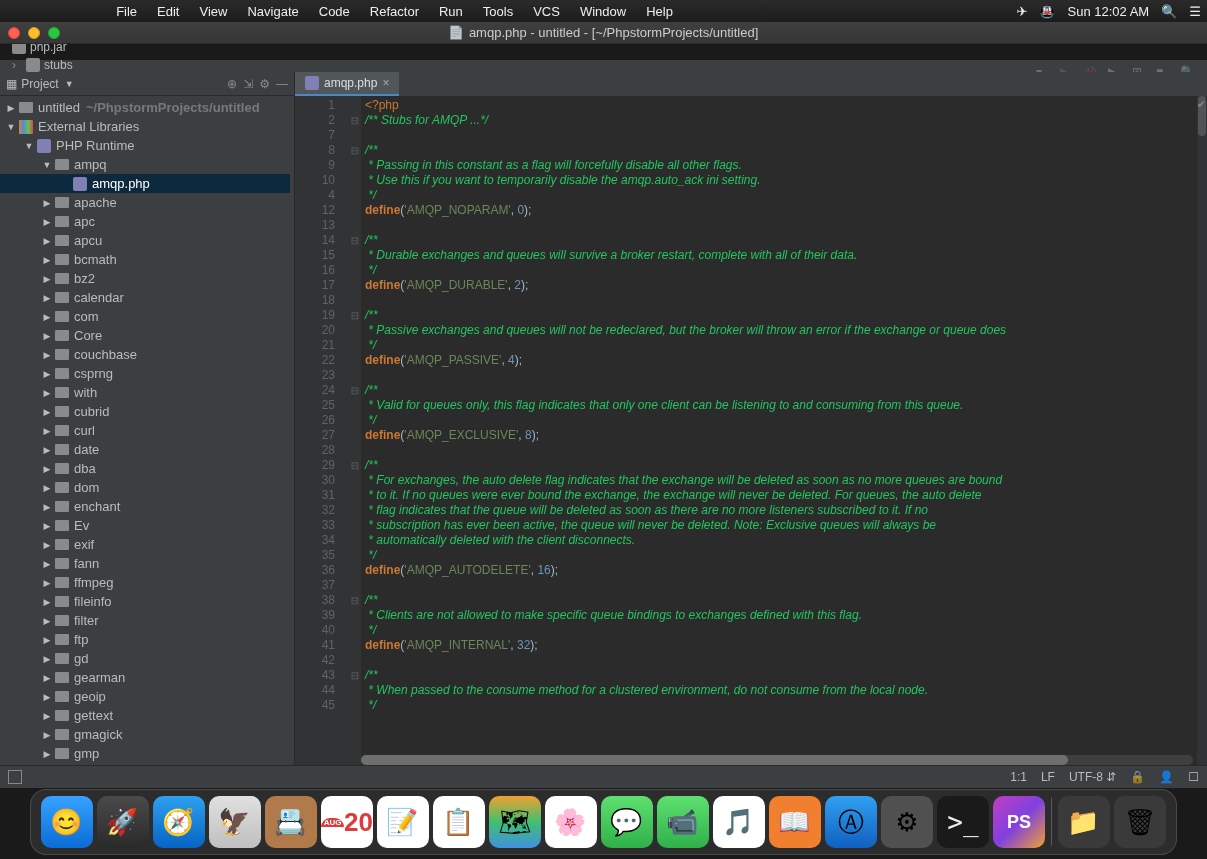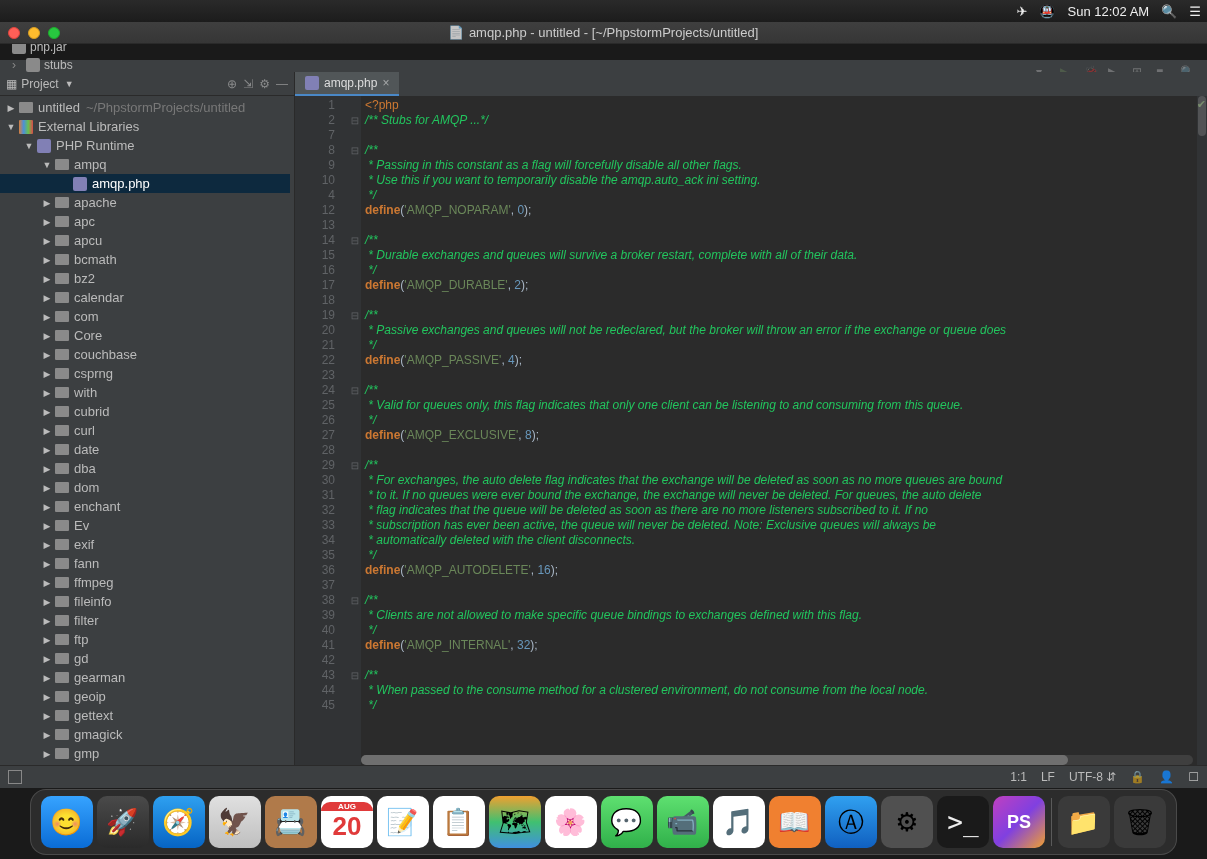--- a/index.html
+++ b/index.html
@@ -61,21 +61,21 @@
   .tree::-webkit-scrollbar{width:10px;}
   .tree::-webkit-scrollbar-thumb{background:#555;border-radius:5px;}
   .tree-row{height:19px;display:flex;align-items:center;padding-left:4px;white-space:nowrap;cursor:default;}
   .tree-row.selected{background:#0d293e;color:#fff;}
   .tree-row .chev{width:14px;text-align:center;font-size:9px;color:#bbb;}
   .tree-row .icon{width:16px;height:14px;margin-right:4px;display:inline-flex;align-items:center;justify-content:center;}
   .folder-ico{width:14px;height:11px;background:#8a8a8a;border-radius:1px;display:block;}
   .php-ico{width:14px;height:14px;background:#8180b5;border-radius:2px;display:block;font-size:7px;color:#fff;line-height:14px;text-align:center;}
   .lib-ico{width:14px;height:14px;display:inline-block;background:linear-gradient(90deg,#d97f3c,#4a90d9,#6bbf4e,#d94a4a);border-radius:1px;}
   .tree-row .label{}
-  .tree-row .hint{color:#787878;margin-left:6px;}
+  .tree-row .hint{color:#787878;margin-left:6px;font-weight:bold;}
   
   .editor{flex:1;display:flex;flex-direction:column;background:#313335;min-width:0;}
   .tabbar{height:24px;background:#3c3f41;display:flex;align-items:flex-end;}
   .tab{height:24px;background:#515658;border-bottom:2px solid #4a88c7;padding:0 10px;display:flex;align-items:center;gap:5px;font-size:12px;color:#ddd;}
   .tab .close{font-size:12px;opacity:0.6;}
   .banner{height:24px;background:#646452;display:flex;align-items:center;font-size:12px;color:#ddd;padding:0 10px;gap:12px;white-space:nowrap;overflow:hidden;}
   .banner .msg{flex:1;overflow:hidden;text-overflow:ellipsis;}
   .banner a{color:#7ab6f5;text-decoration:underline;cursor:pointer;}
   .code-area{flex:1;display:flex;overflow:hidden;position:relative;}
   .gutter{width:54px;background:#313335;color:#606366;font-family:Menlo,Consolas,monospace;font-size:12px;text-align:right;padding:2px 14px 2px 2px;line-height:15px;user-select:none;}
@@ -100,21 +100,21 @@
   
   .dock-wrap{position:absolute;bottom:0;left:0;right:0;height:71px;display:flex;justify-content:center;align-items:flex-end;padding-bottom:4px;}
   .dock{display:flex;gap:4px;background:rgba(60,60,60,0.55);border-radius:16px;padding:6px 10px;border:1px solid rgba(120,120,120,0.4);}
   .dock .app{width:52px;height:52px;border-radius:10px;display:flex;align-items:center;justify-content:center;font-size:26px;}
   .dock .sep{width:1px;height:48px;background:rgba(200,200,200,0.3);margin:2px 2px;}
   .app-finder{background:linear-gradient(#36a3ff,#0a6cd6);}
   .app-launchpad{background:linear-gradient(#4a4a4a,#2a2a2a);}
   .app-safari{background:linear-gradient(#2ea0f0,#0664c4);border-radius:50%;}
   .app-mail{background:linear-gradient(#e0e0e0,#bfbfbf);}
   .app-contacts{background:#b07a4a;}
-  .app-cal{background:#fff;color:#e03a3a;font-size:16px;font-weight:bold;flex-direction:column;}
+  .app-cal{background:#fff;color:#e03a3a;font-size:16px;font-weight:bold;flex-direction:row;}
   .app-cal .mon{font-size:8px;background:#e03a3a;color:#fff;width:100%;text-align:center;border-radius:10px 10px 0 0;}
   .app-notes{background:#fff;}
   .app-reminders{background:#fff;}
   .app-maps{background:linear-gradient(#f0a030,#40c070 50%,#4090e0);}
   .app-photos{background:#fff;}
   .app-messages{background:linear-gradient(#5ee070,#30b04a);border-radius:50%;}
   .app-facetime{background:linear-gradient(#5ee070,#30b04a);}
   .app-itunes{background:#fff;border-radius:50%;}
   .app-ibooks{background:#f08030;border-radius:50%;}
   .app-appstore{background:linear-gradient(#30a0f0,#1060c0);border-radius:50%;}
@@ -123,20 +123,21 @@
   .app-phpstorm{background:linear-gradient(135deg,#c040c0,#8040e0,#f0a030);}
   .app-dl{background:#3a3a3a;}
   .app-trash{background:#3a3a3a;}
 </style>
 </head>
 <body>
 
 <div class="mac-menubar">
   <span class="apple"></span>
   <span class="appname">PhpStorm</span>
+  <span id="mac-menus"><span class="menu">File</span><span class="menu">Edit</span><span class="menu">View</span><span class="menu">Navigate</span><span class="menu">Code</span><span class="menu">Refactor</span><span class="menu">Run</span><span class="menu">Tools</span><span class="menu">VCS</span><span class="menu">Window</span><span class="menu">Help</span></span>
   <span class="spacer"></span>
   <span class="status">✈</span>
   <span class="status">🚇</span>
   <span class="status">Sun 12:02 AM</span>
   <span class="status">🔍</span>
   <span class="status">☰</span>
 </div>
 
 <div class="titlebar">
   <div class="traffic">

